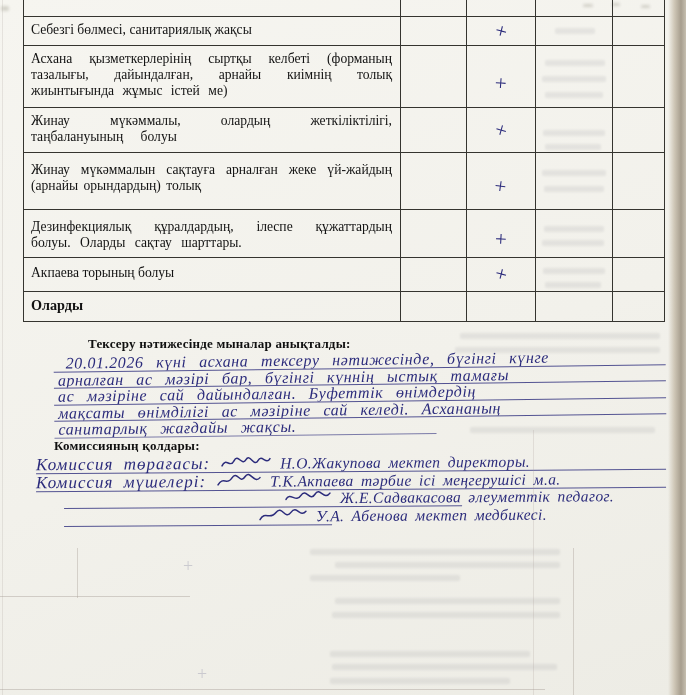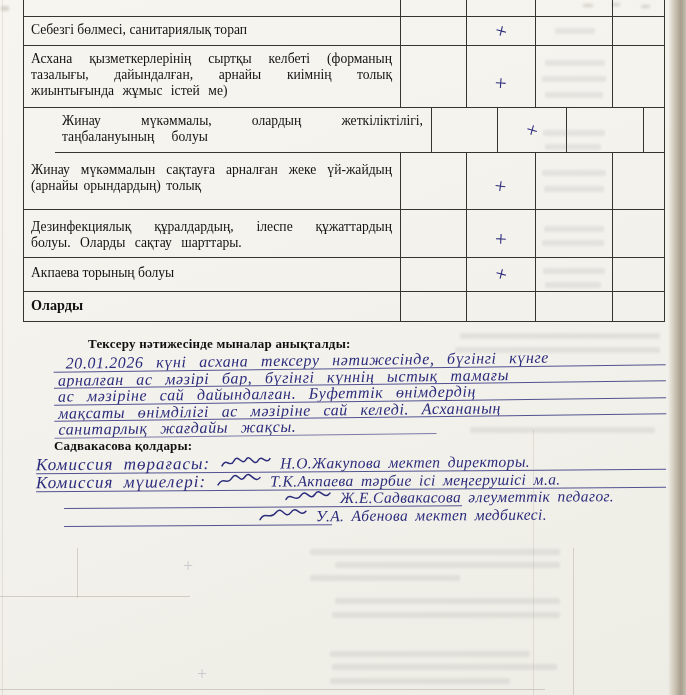--- a/index.html
+++ b/index.html
@@ -16,21 +16,21 @@
 
   
   .table{
     position:absolute; left:23px; top:0; width:642px;
     border-left:1.6px solid #35342f; border-right:1.6px solid #35342f;
   }
   .trow{ display:flex; border-bottom:1.6px solid #35342f; }
   .cell{ border-right:1.6px solid #35342f; position:relative; }
   .cell:last-child{ border-right:none; }
   .cl{ width:377px; } .c2{ width:66px; } .c3{ width:69px; } .c4{ width:77px; } .c5{ flex:1; }
-  .h-stub{ height:17px; } .h1r{ height:29px; } .h2r{ height:62px; } .h3r{ height:45px;margin-left:31px; }
+  .h-stub{ height:17px; } .h1r{ height:29px; } .h2r{ height:62px; } .h3r{ height:45px; }
   .h4r{ height:57px; } .h5r{ height:48px; } .h6r{ height:34px; } .h7r{ height:30px; }
   .lab{
     display:block; padding:5px 8px 2px 7px; font-size:13.6px; line-height:16px;
     text-align:justify; color:#121212;
   }
   .ws2{ word-spacing:2px; } .ws5{ word-spacing:5px; } .ws6{ word-spacing:6px; } .ws14{ word-spacing:14px; }
   .pt9{ padding-top:9px; } .pt4{ padding-top:7px; }
   .bold{ font-weight:bold; font-size:14.2px; }
   .mark{
     position:absolute; inset:0; display:flex; align-items:center; justify-content:center;
@@ -77,21 +77,21 @@
   <div class="table">
     <div class="trow h-stub">
       <div class="cell cl"></div>
         <div class="cell c2"></div>
       <div class="cell c3"></div>
         <div class="cell c4"></div>
       <div class="cell c5"></div>
     </div>
     <div class="trow h1r">
       <div class="cell cl">
-          <span class="lab">Себезгі бөлмесі, санитариялық торап</span>
+          <span class="lab">Себезгі бөлмесі, санитариялық жақсы</span>
         </div>
       <div class="cell c2"></div>
       <div class="cell c3">
           <span class="mark hw" style="transform:rotate(14deg);">+</span>
         </div>
       <div class="cell c4"></div>
       <div class="cell c5"></div>
     </div>
     <div class="trow h2r">
       <div class="cell cl">
@@ -174,21 +174,21 @@
 
   <div class="h-title" style="left:88px;top:336px;">Тексеру нәтижесінде мыналар анықталды:</div>
   <div class="findings">
     <div class="hwline l1">20.01.2026 күні асхана тексеру нәтижесінде, бүгінгі күнге</div>
     <div class="hwline">арналған ас мәзірі бар, бүгінгі күннің ыстық тамағы</div>
     <div class="hwline">ас мәзіріне сай дайындалған. Буфеттік өнімдердің</div>
     <div class="hwline">мақсаты өнімділігі ас мәзіріне сай келеді. Асхананың</div>
     <div class="hwline l5">санитарлық жағдайы жақсы.</div>
   </div>
 
-  <div class="h-title" style="left:54px;top:438px;">Садвакасова қолдары:</div>
+  <div class="h-title" style="left:54px;top:438px;">Комиссияның қолдары:</div>
 
   <div class="sigrow ul-full" style="top:453px;">
     <span class="pref">Комиссия төрағасы:</span><svg class="scrib" width="52" height="16" viewBox="0 0 52 16">
         <path d="M2 11 C6 2, 10 14, 14 6 S 22 12, 26 5 S 34 13, 38 6 S 46 11, 50 4" stroke="#2c2c7c" fill="none" stroke-width="1.5" stroke-linecap="round"></path>
       </svg><span class="nm">Н.О.Жакупова мектеп директоры.</span>
   </div>
 
   <div class="sigrow ul-full" style="top:471px;">
     <span class="pref">Комиссия мүшелері:</span><svg class="scrib" width="46" height="16" viewBox="0 0 46 16">
         <path d="M2 12 C7 3, 11 13, 16 5 S 24 12, 29 4 S 38 12, 44 5" stroke="#2c2c7c" fill="none" stroke-width="1.5" stroke-linecap="round"></path>

